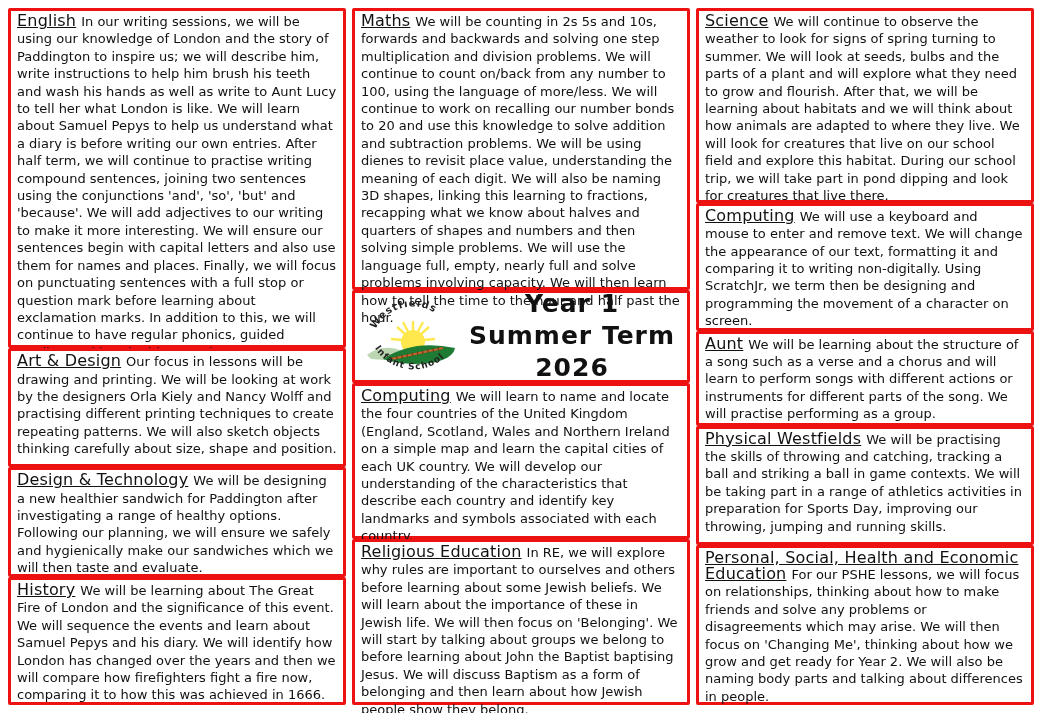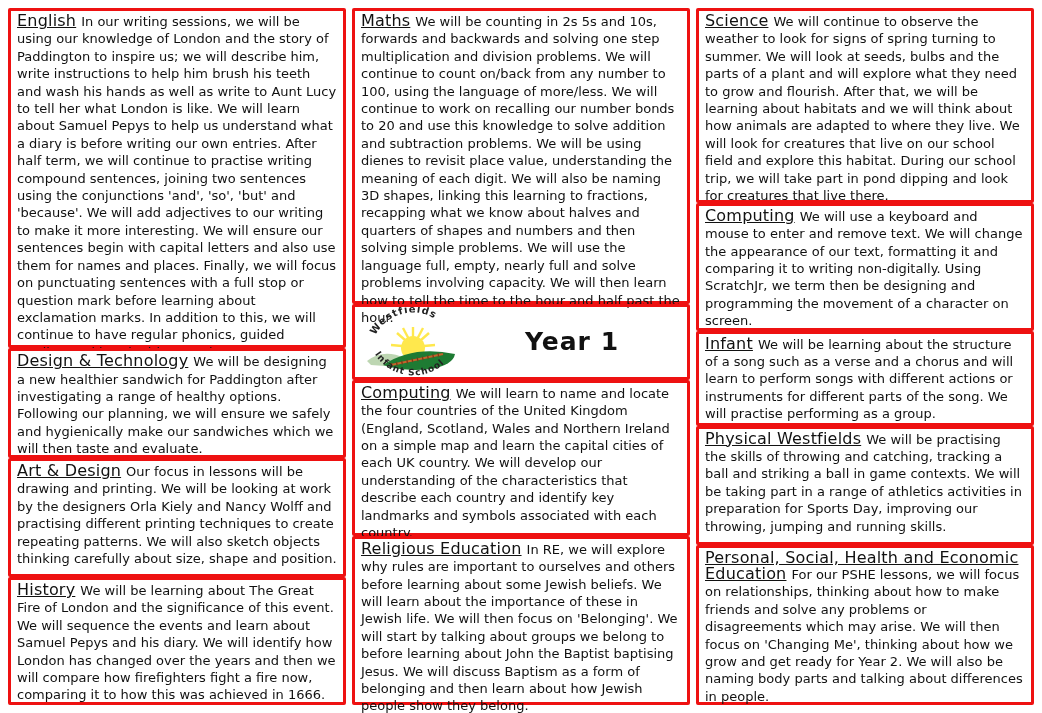--- a/index.html
+++ b/index.html
@@ -69,25 +69,25 @@
 </style>
 </head>
 <body>
 
 <div class="sheet">
 
   <div class="col">
     <div class="box" style="min-height:316px">
       <span class="h">English</span><span class="b">In our writing sessions, we will be using our knowledge of London and the story of Paddington to inspire us; we will describe him, write instructions to help him brush his teeth and wash his hands as well as write to Aunt Lucy to tell her what London is like. We will learn about Samuel Pepys to help us understand what a diary is before writing our own entries. After half term, we will continue to practise writing compound sentences, joining two sentences using the conjunctions 'and', 'so', 'but' and 'because'. We will add adjectives to our writing to make it more interesting. We will ensure our sentences begin with capital letters and also use them for names and places. Finally, we will focus on punctuating sentences with a full stop or question mark before learning about exclamation marks. In addition to this, we will continue to have regular phonics, guided reading and handwriting sessions.</span>
     </div>
+    <div class="box" style="min-height:119px">
+      <span class="h">Art &amp; Design</span><span class="b">Our focus in lessons will be drawing and printing. We will be looking at work by the designers Orla Kiely and Nancy Wolff and practising different printing techniques to create repeating patterns. We will also sketch objects thinking carefully about size, shape and position.</span>
+    </div>
     <div class="box" style="min-height:104px">
       <span class="h">Design &amp; Technology</span><span class="b">We will be designing a new healthier sandwich for Paddington after investigating a range of healthy options. Following our planning, we will ensure we safely and hygienically make our sandwiches which we will then taste and evaluate.</span>
-    </div>
-    <div class="box" style="min-height:119px">
-      <span class="h">Art &amp; Design</span><span class="b">Our focus in lessons will be drawing and printing. We will be looking at work by the designers Orla Kiely and Nancy Wolff and practising different printing techniques to create repeating patterns. We will also sketch objects thinking carefully about size, shape and position.</span>
     </div>
     <div class="box" style="min-height:128px">
       <span class="h">History</span><span class="b">We will be learning about The Great Fire of London and the significance of this event. We will sequence the events and learn about Samuel Pepys and his diary. We will identify how London has changed over the years and then we will compare how firefighters fight a fire now, comparing it to how this was achieved in 1666.</span>
     </div>
   </div>
 
   <div class="col">
     <div class="box" style="min-height:275px">
       <span class="h">Maths</span><span class="b">We will be counting in 2s 5s and 10s, forwards and backwards and solving one step multiplication and division problems. We will continue to count on/back from any number to 100, using the language of more/less. We will continue to work on recalling our number bonds to 20 and use this knowledge to solve addition and subtraction problems. We will be using dienes to revisit place value, understanding the meaning of each digit. We will also be naming 3D shapes, linking this learning to fractions, recapping what we know about halves and quarters of shapes and numbers and then solving simple problems. We will use the language full, empty, nearly full and solve problems involving capacity. We will then learn how to tell the time to the hour and half past the hour.</span>
     </div>
@@ -120,40 +120,41 @@
         </g>
         <text font-size="10" font-weight="bold" fill="#222" letter-spacing="1">
           <textPath href="#arcTop" startOffset="6">Westfields</textPath>
         </text>
         <text font-size="9" font-weight="bold" fill="#222" letter-spacing="1">
           <textPath href="#arcBot" startOffset="8">Infant School</textPath>
         </text>
       </svg>
       <div class="main-title">
         <div>Year 1</div>
+        <div>Summer Term 2026</div>
       </div>
     </div>
 
     <div class="box" style="min-height:156px">
       <span class="h">Computing</span><span class="b">We will learn to name and locate the four countries of the United Kingdom (England, Scotland, Wales and Northern Ireland on a simple map and learn the capital cities of each UK country. We will develop our understanding of the characteristics that describe each country and identify key landmarks and symbols associated with each country.</span>
     </div>
     <div class="box" style="min-height:166px">
       <span class="h">Religious Education</span><span class="b">In RE, we will explore why rules are important to ourselves and others before learning about some Jewish beliefs. We will learn about the importance of these in Jewish life. We will then focus on 'Belonging'. We will start by talking about groups we belong to before learning about John the Baptist baptising Jesus. We will discuss Baptism as a form of belonging and then learn about how Jewish people show they belong.</span>
     </div>
   </div>
 
   <div class="col">
     <div class="box" style="min-height:186px">
       <span class="h">Science</span><span class="b">We will continue to observe the weather to look for signs of spring turning to summer. We will look at seeds, bulbs and the parts of a plant and will explore what they need to grow and flourish. After that, we will be learning about habitats and we will think about how animals are adapted to where they live. We will look for creatures that live on our school field and explore this habitat. During our school trip, we will take part in pond dipping and look for creatures that live there.</span>
     </div>
     <div class="box" style="min-height:115px">
       <span class="h">Computing</span><span class="b">We will use a keyboard and mouse to enter and remove text. We will change the appearance of our text, formatting it and comparing it to writing non-digitally. Using ScratchJr, we term then be designing and programming the movement of a character on screen.</span>
     </div>
     <div class="box" style="min-height:95px">
-      <span class="h">Infant</span><span class="b">We will be learning about the structure of a song such as a verse and a chorus and will learn to perform songs with different actions or instruments for different parts of the song. We will practise performing as a group.</span>
+      <span class="h">Aunt</span><span class="b">We will be learning about the structure of a song such as a verse and a chorus and will learn to perform songs with different actions or instruments for different parts of the song. We will practise performing as a group.</span>
     </div>
     <div class="box" style="min-height:119px">
       <span class="h">Physical Westfields</span><span class="b">We will be practising the skills of throwing and catching, tracking a ball and striking a ball in game contexts. We will be taking part in a range of athletics activities in preparation for Sports Day, improving our throwing, jumping and running skills.</span>
     </div>
     <div class="box" style="min-height:142px">
       <span class="h">Personal, Social, Health and Economic Education</span><span class="b">For our PSHE lessons, we will focus on relationships, thinking about how to make friends and solve any problems or disagreements which may arise. We will then focus on 'Changing Me', thinking about how we grow and get ready for Year 2. We will also be naming body parts and talking about differences in people.</span>
     </div>
   </div>
 
 </div>

